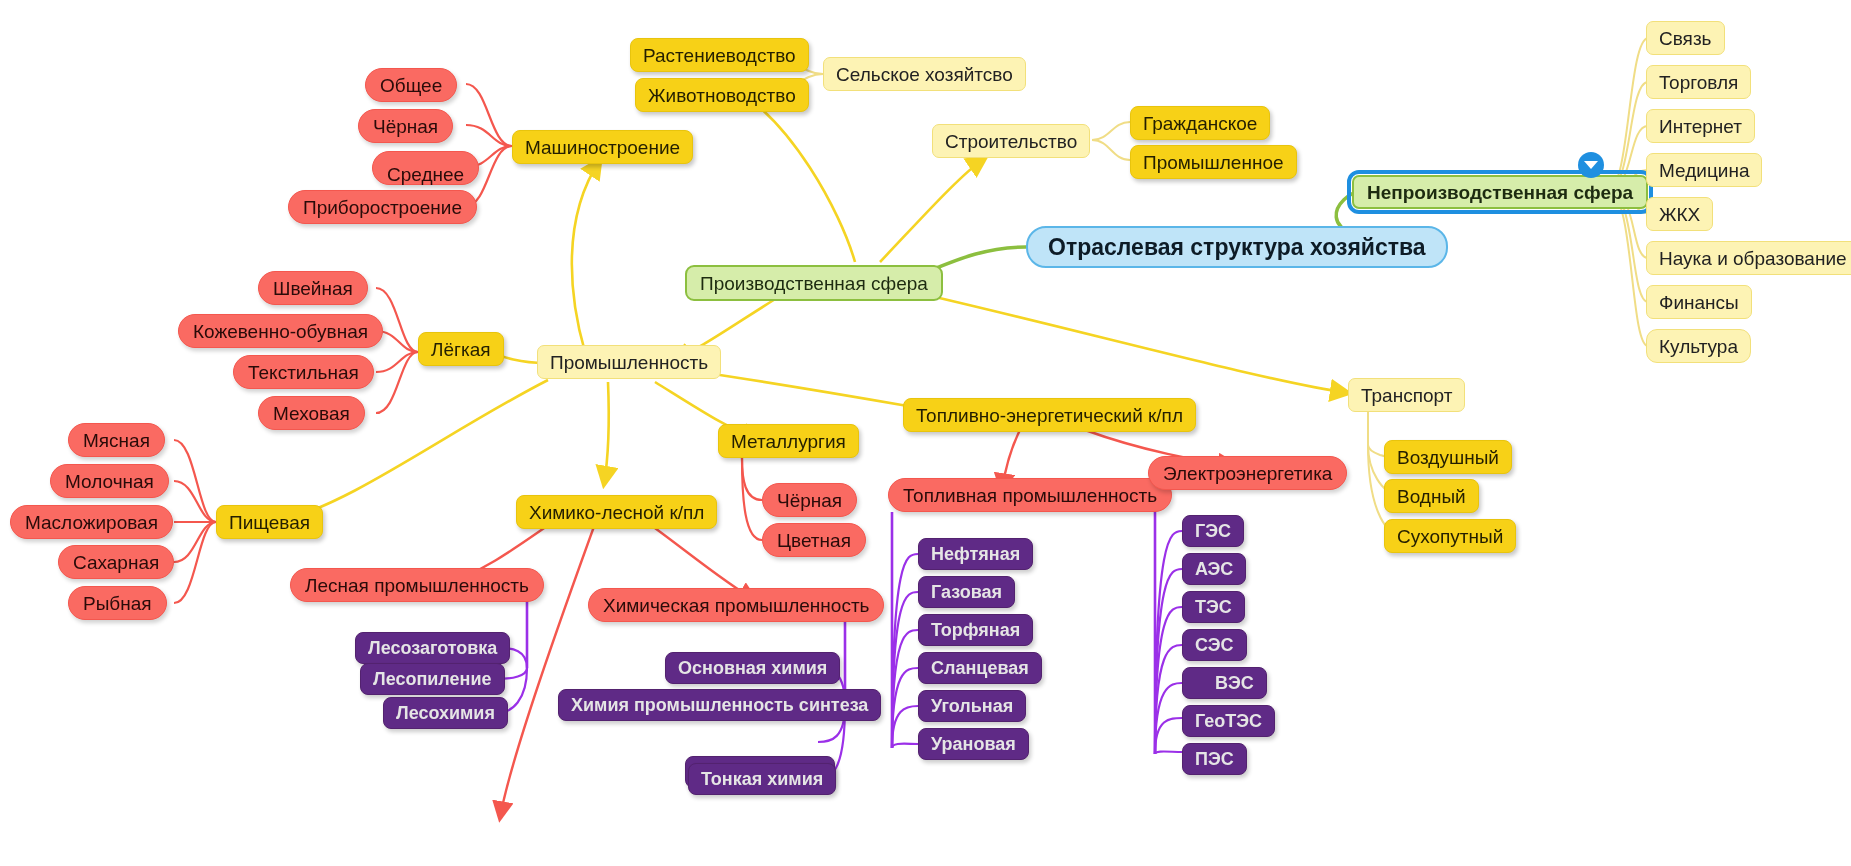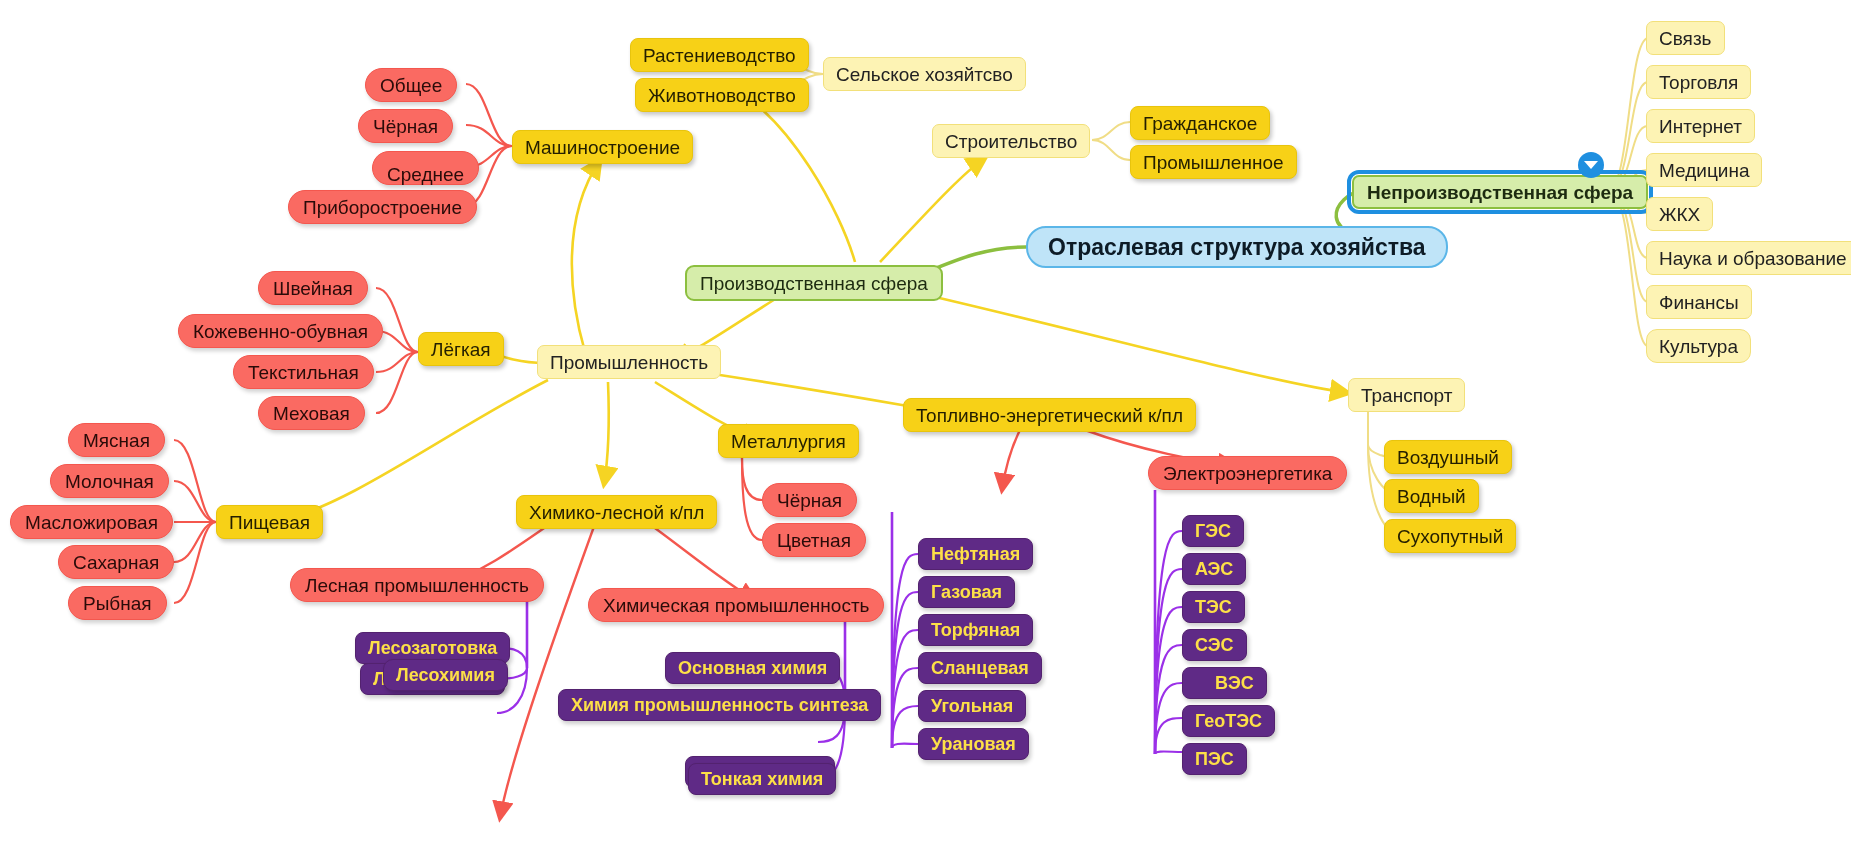--- a/index.html
+++ b/index.html
@@ -20,21 +20,21 @@
           color:#241f00;font-size:19px;padding:0 12px;height:34px;
           box-shadow:2px 3px 4px rgba(0,0,0,.22);}
 
   
   .n-red{background:#fa6a62;border:1px solid #f4574e;border-radius:17px;
          color:#2a0b09;font-size:19px;padding:0 14px;height:34px;
          box-shadow:2px 3px 4px rgba(0,0,0,.18);}
 
   
   .n-purple{background:#5f2a86;border:1px solid #53226f;border-radius:8px;
-            color:#fde047;font-size:18px;font-weight:bold;padding:0 12px;height:32px;
+            color:#e5e5e5;font-size:18px;font-weight:bold;padding:0 12px;height:32px;
             box-shadow:2px 3px 4px rgba(0,0,0,.2);}
 
   
   .n-green{background:#d6edaa;border:2px solid #8cbf3f;border-radius:9px;
            color:#1d2b10;font-size:19px;padding:0 13px;height:36px;}
 
   
   .n-green-sel{background:#d6edaa;border:2px solid #8cbf3f;border-radius:7px;
                color:#1d2b10;font-size:19px;font-weight:bold;padding:0 13px;height:34px;
                outline:4px solid #1e8fe0;outline-offset:1px;}
@@ -328,37 +328,40 @@
   <div class="node n-red" style="left:588px;top:588px;">
       <span>Химическая промышленность</span>
     </div>
 
   <div class="node n-purple" style="left:355px;top:632px;">
       <span>Лесозаготовка</span>
     </div>
   <div class="node n-purple" style="left:360px;top:663px;">
       <span>Лесопиление</span>
     </div>
-  <div class="node n-purple" style="left:383px;top:659px;border-radius:10px;">
+  <div class="node n-purple" style="left:383px;top:697px;">
       <span>Лесохимия</span>
     </div>
 
   <div class="node n-purple" style="left:665px;top:652px;">
       <span>Основная химия</span>
     </div>
   <div class="node n-purple" style="left:558px;top:689px;">
       <span>Химия промышленность синтеза</span>
     </div>
   <div class="node n-purple" style="left:685px;top:756px;">
       <span>Горная химия</span>
     </div>
   <div class="node n-purple" style="left:688px;top:763px;">
       <span>Тонкая химия</span>
     </div>
 
+  <div class="node n-red" style="left:888px;top:478px;">
+      <span>Топливная промышленность</span>
+    </div>
   <div class="node n-red" style="left:1148px;top:456px;">
       <span>Электроэнергетика</span>
     </div>
 
   <div class="node n-purple" style="left:918px;top:538px;">
       <span>Нефтяная</span>
     </div>
   <div class="node n-purple" style="left:918px;top:576px;">
       <span>Газовая</span>
     </div>

